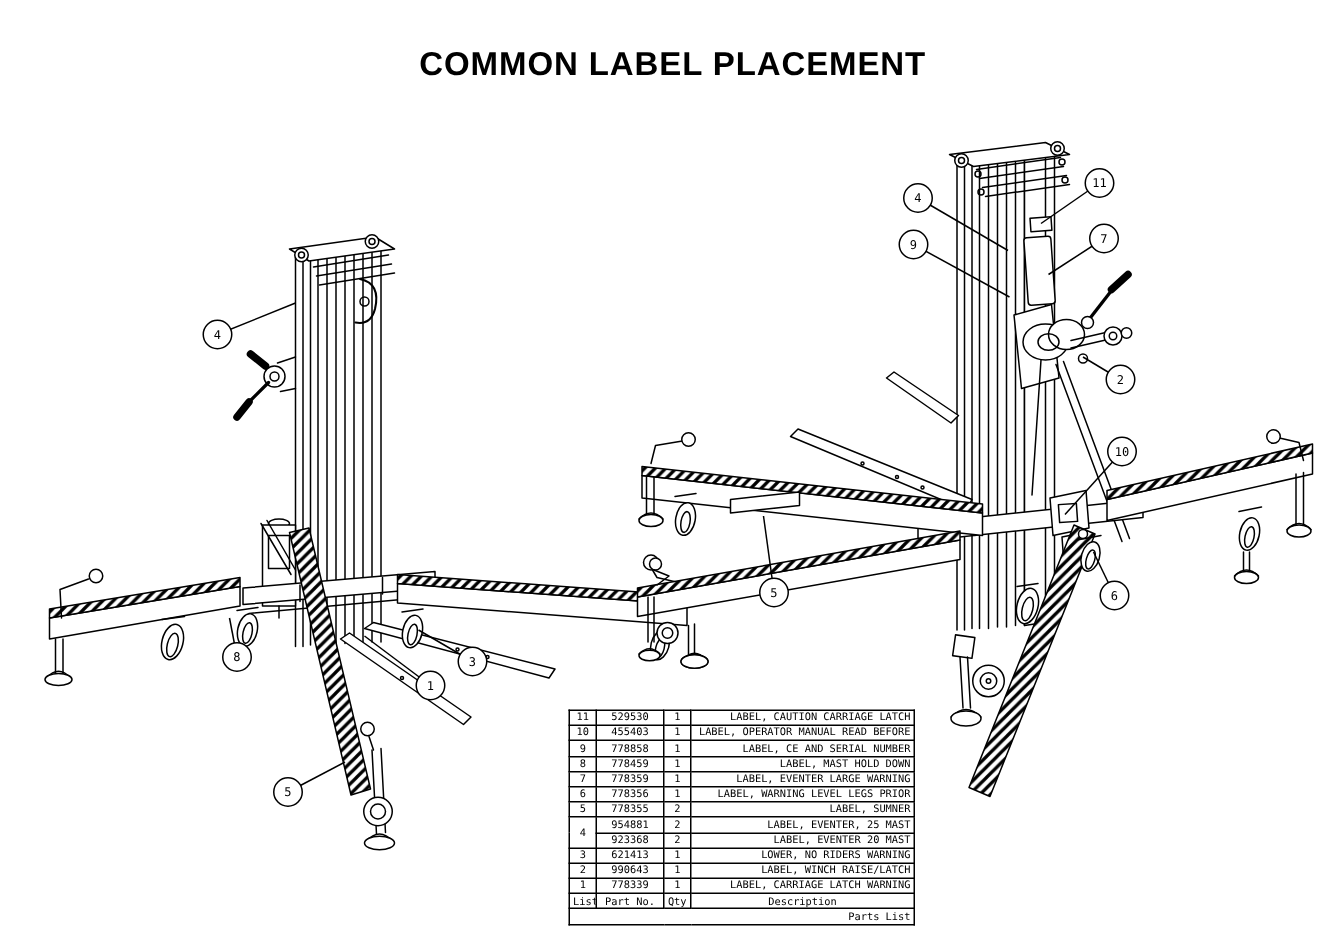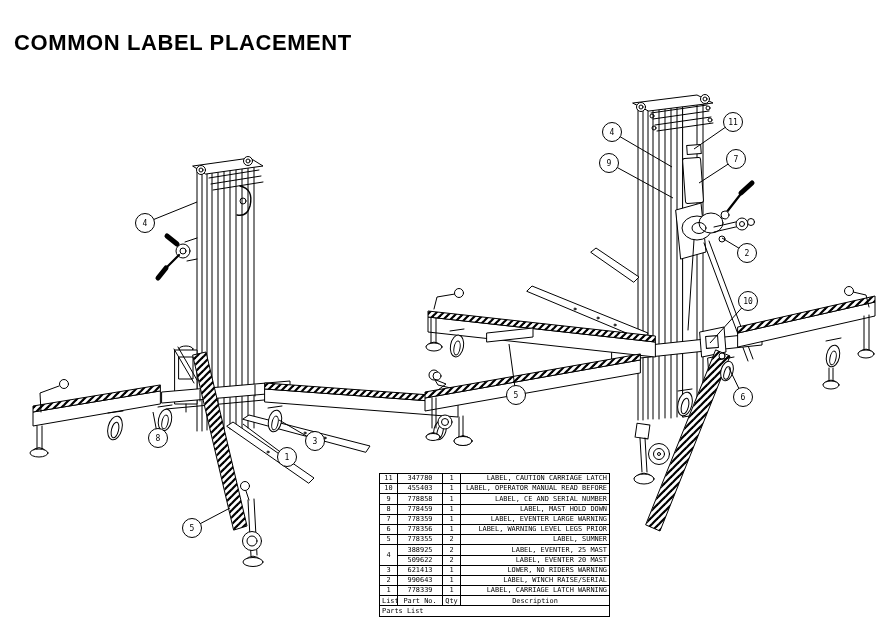--- a/index.html
+++ b/index.html
@@ -2,21 +2,21 @@
 <html><head>
 <meta charset="utf-8">
 <style>
   html,body{margin:0;padding:0}
   body{
     width:883px;height:630px;position:relative;overflow:hidden;
     background:#fff;color:#000;
     font-family:"Liberation Sans",sans-serif;
   }
   .title{
-    position:absolute;top:30px;left:0;width:100%;text-align:left;
+    position:absolute;top:30px;left:0;width:100%;text-align:center;
     font-size:22px;font-weight:bold;letter-spacing:.6px;
     padding-left:14px;box-sizing:border-box;
   }
   svg.canvas{position:absolute;left:0;top:0}
   
   .lw *{stroke:#000;stroke-width:1;fill:none;stroke-linejoin:round;stroke-linecap:round}
   .lw .wf{fill:#fff}
   .lw .hatch{fill:url(#hatchp)}
   .lw .arm{stroke-width:2.2}
   .lw .grip{stroke-width:5}
@@ -25,21 +25,21 @@
   .parts-table{
     position:absolute;left:379px;top:473px;width:230px;
     border-collapse:collapse;table-layout:fixed;
     font-family:"DejaVu Sans Mono",monospace;font-size:6.9px;line-height:8.6px;
   }
   .parts-table td{
     border:1px solid #000;padding:0 2px;height:9.2px;
     overflow:hidden;white-space:nowrap;text-align:center;font-weight:normal;
   }
   .parts-table td.desc{text-align:right}
-  .parts-table td.ftr{text-align:left}
+  .parts-table td.ftr{text-align:right}
 </style>
 </head>
 <body>
 
 <div class="title">COMMON LABEL PLACEMENT</div>
 
 <svg class="canvas" width="883" height="630" viewBox="0 0 883 630">
   <defs>
     <pattern id="hatchp" width="7" height="7" patternUnits="userSpaceOnUse">
       <rect width="7" height="7" fill="#fff" stroke="none"></rect>
@@ -312,21 +312,21 @@
 <table class="parts-table">
   <colgroup>
       <col style="width:18px">
       <col style="width:45px">
       <col style="width:18px">
       <col style="width:149px">
     </colgroup>
   <tbody id="parts-rows">
       <tr>
         <td>11</td>
-        <td>347780</td>
+        <td>529530</td>
         <td>1</td>
         <td class="desc">LABEL, CAUTION CARRIAGE LATCH</td>
       </tr>
       <tr>
         <td>10</td>
         <td>455403</td>
         <td>1</td>
         <td class="desc">LABEL, OPERATOR MANUAL READ BEFORE</td>
       </tr>
       <tr>
@@ -354,40 +354,40 @@
         <td class="desc">LABEL, WARNING LEVEL LEGS PRIOR</td>
       </tr>
       <tr>
         <td>5</td>
         <td>778355</td>
         <td>2</td>
         <td class="desc">LABEL, SUMNER</td>
       </tr>
       <tr>
         <td rowspan="2">4</td>
-        <td>388925</td>
+        <td>954881</td>
         <td>2</td>
         <td class="desc">LABEL, EVENTER, 25 MAST</td>
       </tr>
       <tr>
-        <td>509622</td>
+        <td>923368</td>
         <td>2</td>
         <td class="desc">LABEL, EVENTER 20 MAST</td>
       </tr>
       <tr>
         <td>3</td>
         <td>621413</td>
         <td>1</td>
         <td class="desc">LOWER, NO RIDERS WARNING</td>
       </tr>
       <tr>
         <td>2</td>
         <td>990643</td>
         <td>1</td>
-        <td class="desc">LABEL, WINCH RAISE/SERIAL</td>
+        <td class="desc">LABEL, WINCH RAISE/LATCH</td>
       </tr>
       <tr>
         <td>1</td>
         <td>778339</td>
         <td>1</td>
         <td class="desc">LABEL, CARRIAGE LATCH WARNING</td>
       </tr>
     </tbody>
   <tbody>
     <tr>

